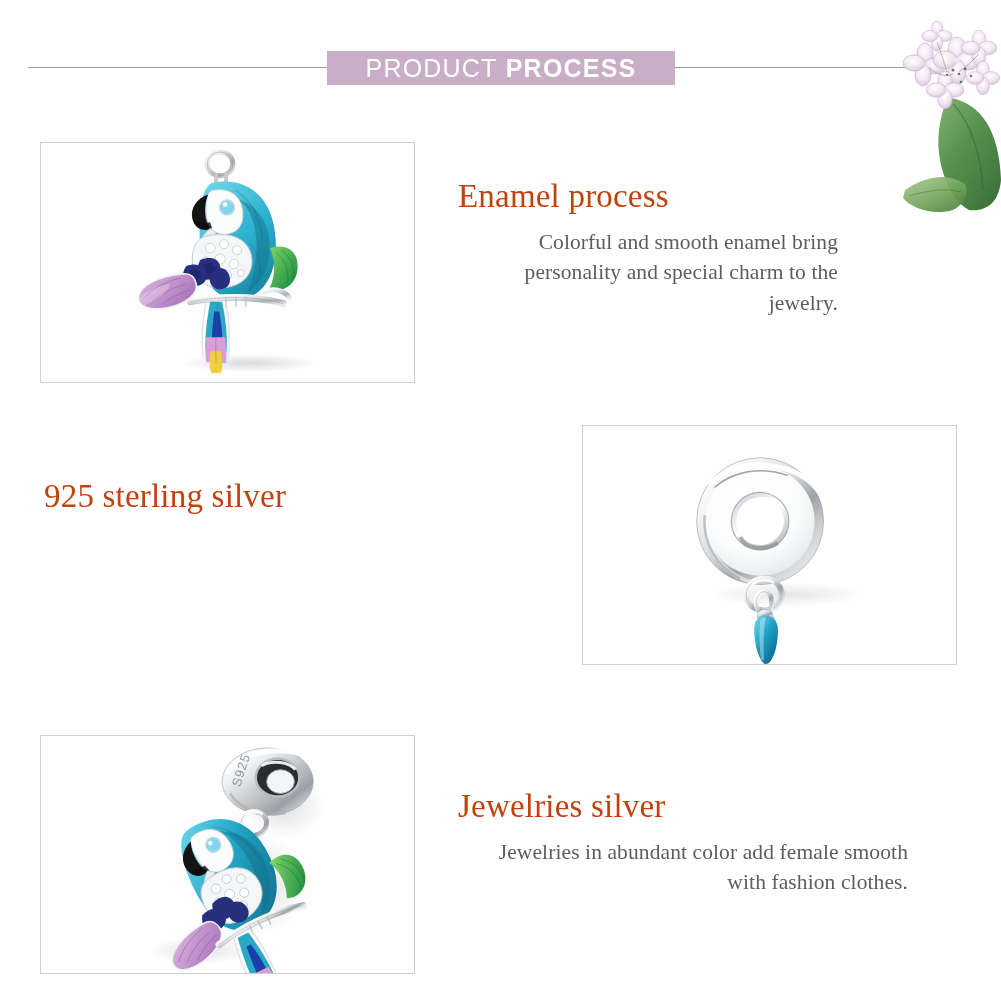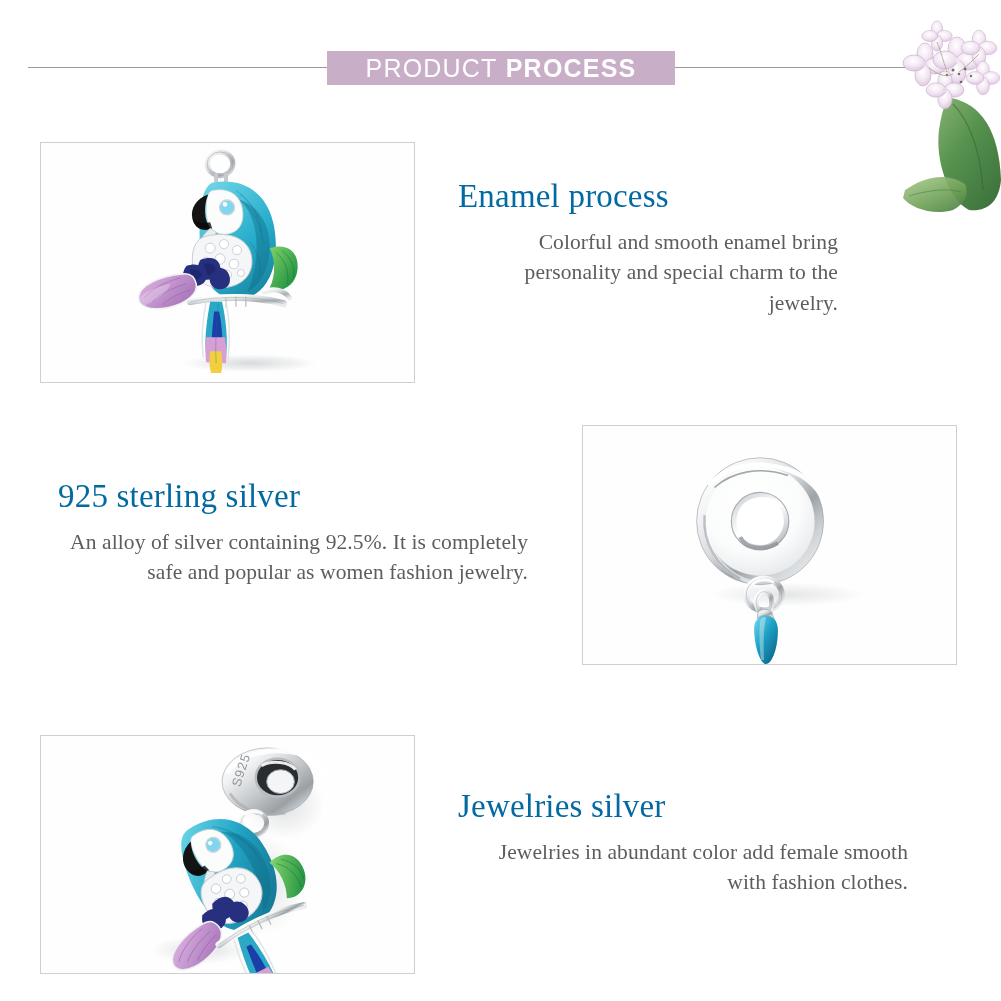--- a/index.html
+++ b/index.html
@@ -48,27 +48,27 @@
     overflow:hidden;
   }
   #frame-1 { left:40px;  top:142px; width:375px; height:241px; }
   #frame-2 { left:582px; top:425px; width:375px; height:240px; }
   #frame-3 { left:40px;  top:735px; width:375px; height:239px; }
   .frame svg { display:block; width:100%; height:100%; }
 
   
   .tblock { position:absolute; }
   #text-1 { left:458px; top:178px; width:380px; }
-  #text-2 { left:58px;  top:478px; width:470px; }
+  #text-2 { left:44px;  top:478px; width:470px; }
   #text-3 { left:458px; top:788px; width:450px; }
 
   .tblock h2 {
     font-weight:400;
     font-size:33px;
-    color:#0369a1;
+    color:#c2410c;
     line-height:1.12;
     margin-bottom:12px;
     letter-spacing:0.2px;
   }
   .tblock p {
     font-size:21.5px;
     color:#5d5d5d;
     line-height:1.42;
     letter-spacing:0.1px;
     text-align:right;
@@ -365,21 +365,20 @@
 
     <path d="M172 204 C172 196 178 190 184 190 C190 190 196 196 196 206
              C196 224 190 240 184 240 C178 240 172 222 172 204 Z" fill="url(#s2drop)"></path>
     <path d="M178 198 C178 194 181 192 184 193 C182 202 181 216 182 236 L179 236 C177 220 177 206 178 198 Z" fill="#ffffff" opacity="0.35"></path>
     <path d="M176 188 C178 184 188 184 190 188 L192 194 C186 190 180 190 175 194 Z" fill="url(#s2ring)" stroke="#9aa0a5" stroke-width="0.6"></path>
   </svg>
 </div>
 
 <div class="tblock" id="text-2">
   <h2>925 sterling silver</h2>
-  <p>An alloy of silver containing 92.5%. It is completely safe and popular as women fashion jewelry.</p>
 </div>
 
 <div class="frame" id="frame-3">
   <svg viewBox="0 0 375 239" xmlns="http://www.w3.org/2000/svg">
     <defs>
       <linearGradient id="s3sil" x1="5%" y1="5%" x2="95%" y2="95%">
         <stop offset="0%" stop-color="#ffffff"></stop>
         <stop offset="25%" stop-color="#f1f2f3"></stop>
         <stop offset="55%" stop-color="#c3c7ca"></stop>
         <stop offset="78%" stop-color="#9aa0a4"></stop>

